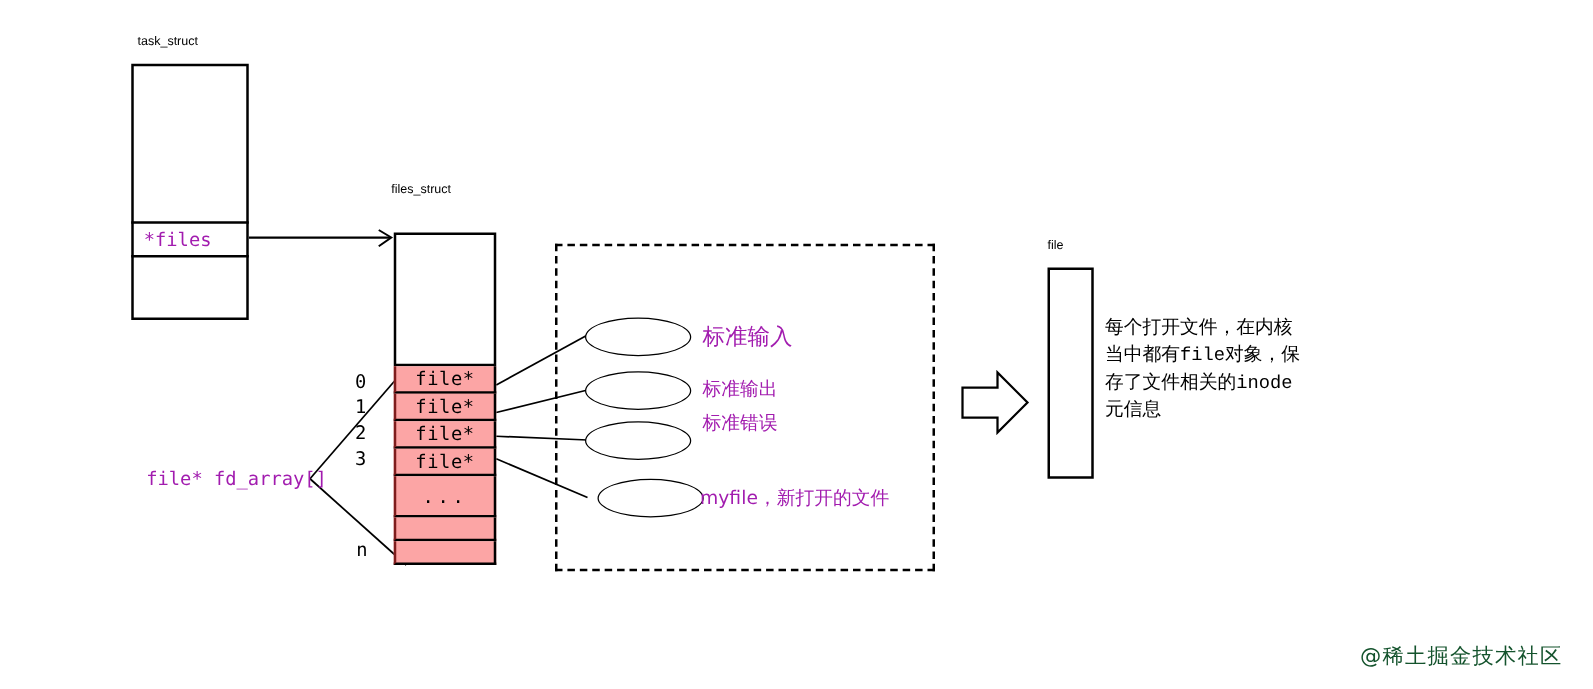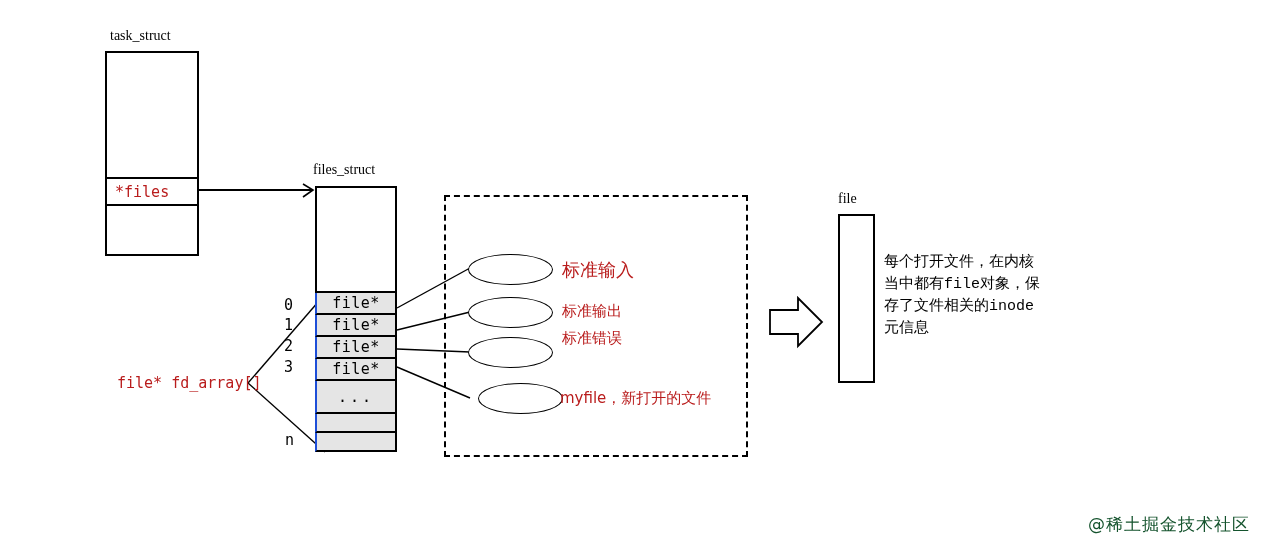--- a/index.html
+++ b/index.html
@@ -17,21 +17,21 @@
   }
   #canvas {
     position: absolute;
     left: 0; top: 0;
     width: 1274px;
     height: 551px;
   }
   .lbl {
     position: absolute;
     white-space: nowrap;
-    color: #b91c1c;
+    color: #a21caf;
     line-height: 1;
   }
   .mono {
     font-family: "DejaVu Sans Mono", monospace;
   }
   .cjk {
     font-family: "DejaVu Sans", sans-serif;
   }
   
   .box {
@@ -42,27 +42,27 @@
   }
   .row-divider {
     position: absolute;
     background: #000;
     height: 2px;
   }
   
   .fdrow {
     position: absolute;
     box-sizing: border-box;
-    border-left: 2px solid #1d4ed8;
+    border-left: 2px solid #7f1d1d;
     border-right: 2px solid #000;
     border-bottom: 2px solid #000;
     display: flex;
     align-items: center;
     justify-content: center;
-    background: #e5e5e5;
+    background: #fca5a5;
     font-size: 15px;
     letter-spacing: 0.5px;
   }
   .idx {
     position: absolute;
     font-size: 15px;
     font-family: "DejaVu Sans Mono", monospace;
   }
   .ellipse {
     position: absolute;
@@ -87,22 +87,22 @@
   .watermark {
     position: absolute;
     color: #14532d;
     font-family: "DejaVu Sans", sans-serif;
     font-size: 17px;
     letter-spacing: 1px;
     white-space: nowrap;
   }
   .cap {
     position: absolute;
-    font-family: Liberation Serif, serif;
-    font-size: 14px;
+    font-family: Liberation Sans, sans-serif;
+    font-size: 10px;
     white-space: nowrap;
   }
 </style>
 </head>
 <body>
 
 <svg id="canvas" viewBox="0 0 1274 551" xmlns="http://www.w3.org/2000/svg">
 
   <g>
     <line x1="199" y1="190" x2="312" y2="190" stroke="#000" stroke-width="1.8"></line>
@@ -126,21 +126,21 @@
   </g>
 </svg>
 
 <div class="cap" style="left:110px; top:28px;">task_struct</div>
 
 <div class="box" style="left:105px; top:51px; width:94px; height:205px;"></div>
 <div class="row-divider" style="left:105px; top:177px; width:94px;"></div>
 <div class="row-divider" style="left:105px; top:204px; width:94px;"></div>
 <div class="lbl mono" style="left:115px; top:185px; font-size:15px;">*files</div>
 
-<div class="cap" style="left:313px; top:162px;">files_struct</div>
+<div class="cap" style="left:313px; top:146px;">files_struct</div>
 
 <div class="box" style="left:315px; top:186px; width:82px; height:107px;"></div>
 
 <div class="fdrow mono" style="left:315px; top:293px; width:82px; height:22px;">file*</div>
 <div class="fdrow mono" style="left:315px; top:315px; width:82px; height:22px;">file*</div>
 <div class="fdrow mono" style="left:315px; top:337px; width:82px; height:22px;">file*</div>
 <div class="fdrow mono" style="left:315px; top:359px; width:82px; height:22px;">file*</div>
 <div class="fdrow mono" style="left:315px; top:381px; width:82px; height:33px; letter-spacing:3px;">...</div>
 <div class="fdrow mono" style="left:315px; top:414px; width:82px; height:19px;"></div>
 <div class="fdrow mono" style="left:315px; top:433px; width:82px; height:19px;"></div>

